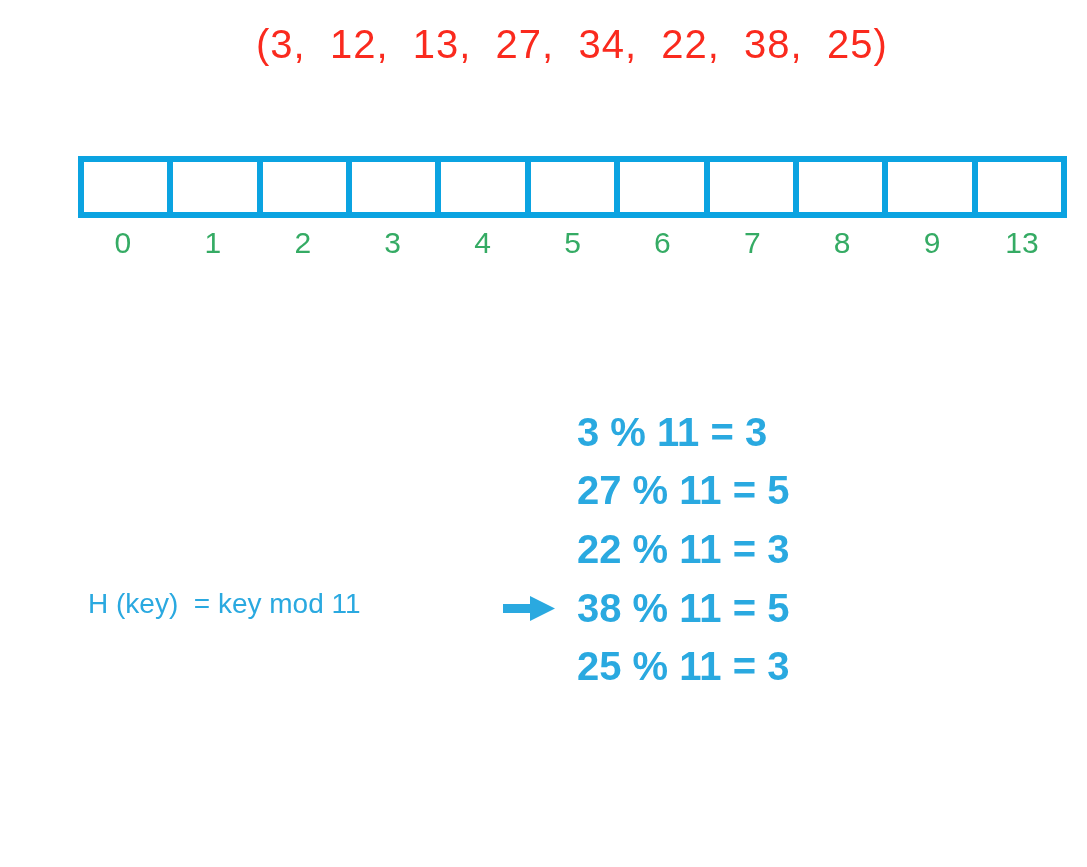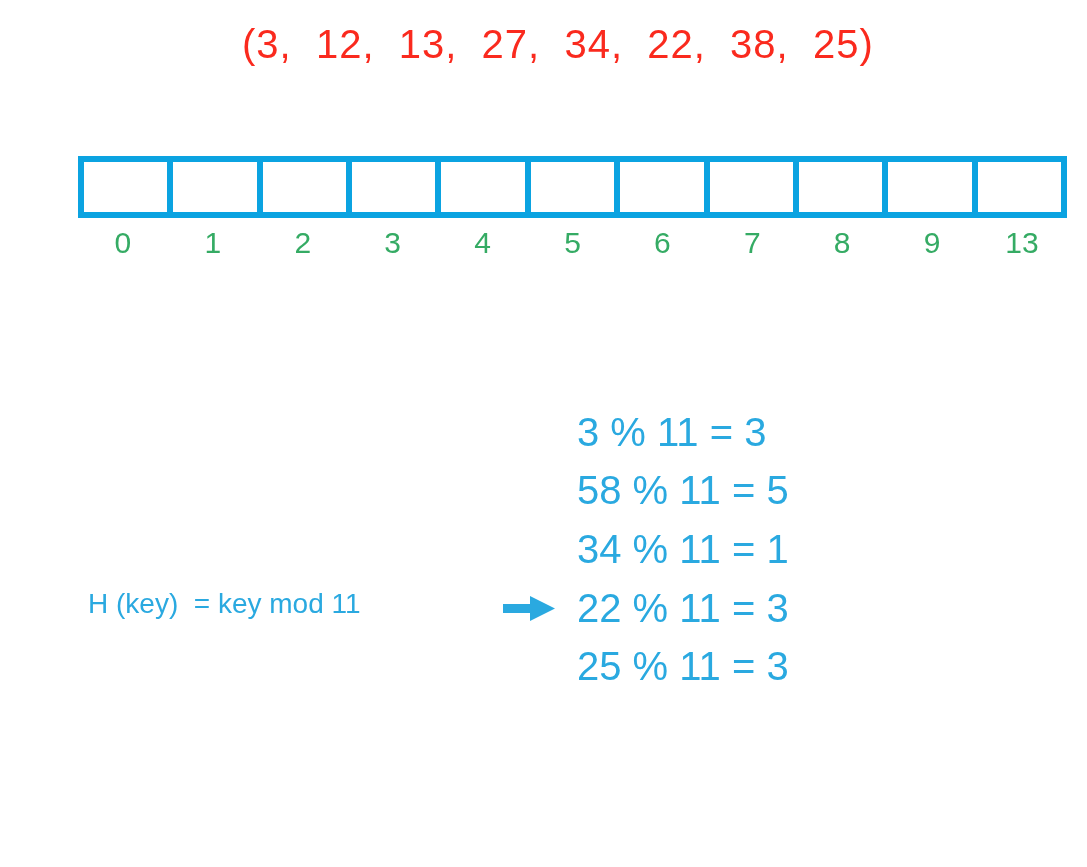--- a/index.html
+++ b/index.html
@@ -8,21 +8,21 @@
     width: 1087px;
     height: 867px;
     background: #ffffff;
     overflow: hidden;
     font-family: "Liberation Sans", "DejaVu Sans", sans-serif;
   }
 
   
   .keys-tuple {
     position: absolute;
-    left: 242px;
+    left: 256px;
     top: 22px;
     font-size: 40px;
     color: var(--red);
     white-space: pre;
     letter-spacing: 1px;
   }
 
   
   .array-row {
     position: absolute;
@@ -93,20 +93,21 @@
     left: 577px;
     top: 403px;
     font-size: 40px;
     color: var(--blue);
   }
   .calc-line {
     height: 58.6px;
     display: flex;
     align-items: center;
     white-space: pre;
+    font-weight: bold;
   }
 </style>
 </head>
 <body>
 
 <div class="canvas">
 
   <div class="keys-tuple">(3,  12,  13,  27,  34,  22,  38,  25)</div>
 
   <div class="array-row">
@@ -141,19 +142,19 @@
   <div class="formula">H (key)  = key mod 11</div>
 
   <div class="arrow">
     <svg width="52" height="27" viewBox="0 0 52 27" xmlns="http://www.w3.org/2000/svg">
       <polygon points="0,9 27,9 27,1 52,13.5 27,26 27,18 0,18" fill="currentColor"></polygon>
     </svg>
   </div>
 
   <div class="calcs">
     <div class="calc-line">3 % 11 = 3</div>
-    <div class="calc-line">58 % 11 = 5</div>
-    <div class="calc-line">34 % 11 = 1</div>
+    <div class="calc-line">27 % 11 = 5</div>
     <div class="calc-line">22 % 11 = 3</div>
+    <div class="calc-line">38 % 11 = 5</div>
     <div class="calc-line">25 % 11 = 3</div>
   </div>
 
 </div>
 
 </body></html>

